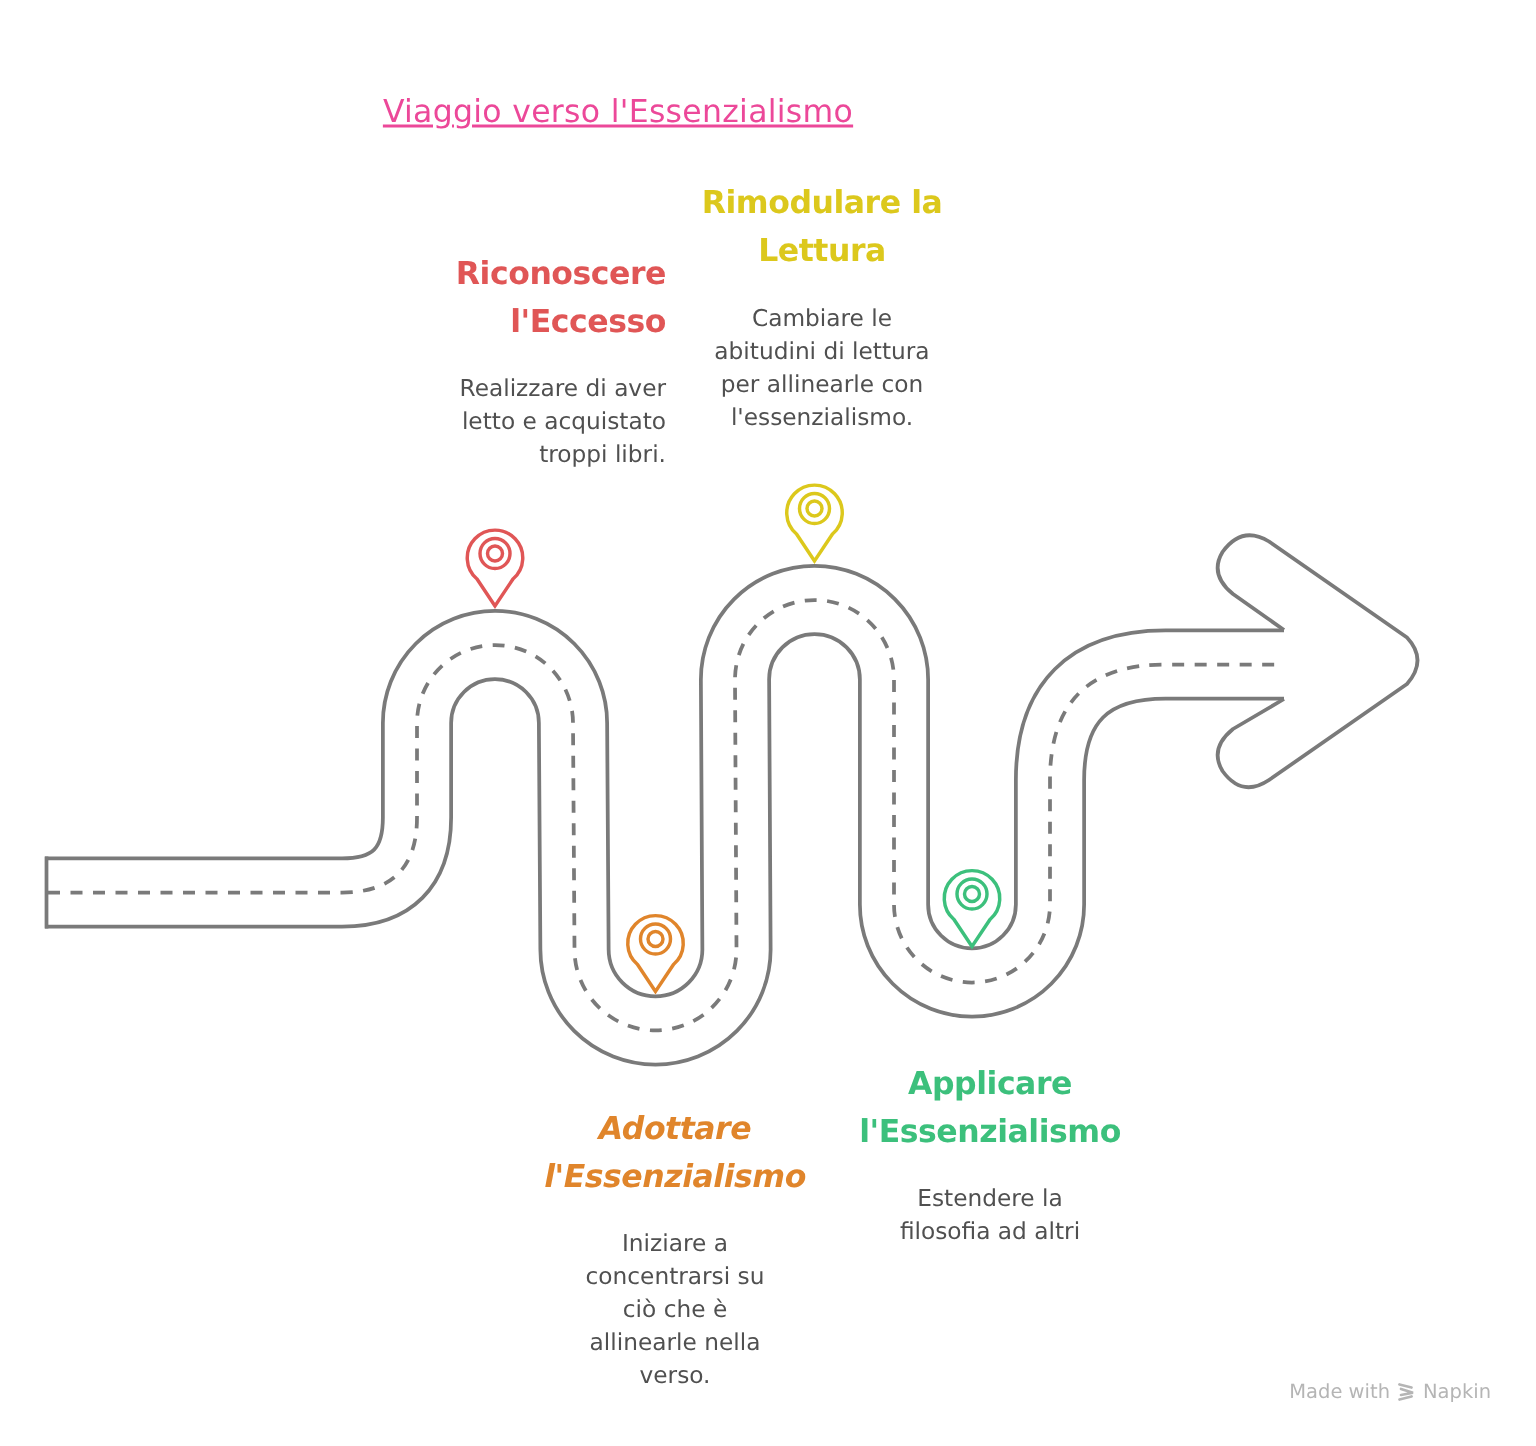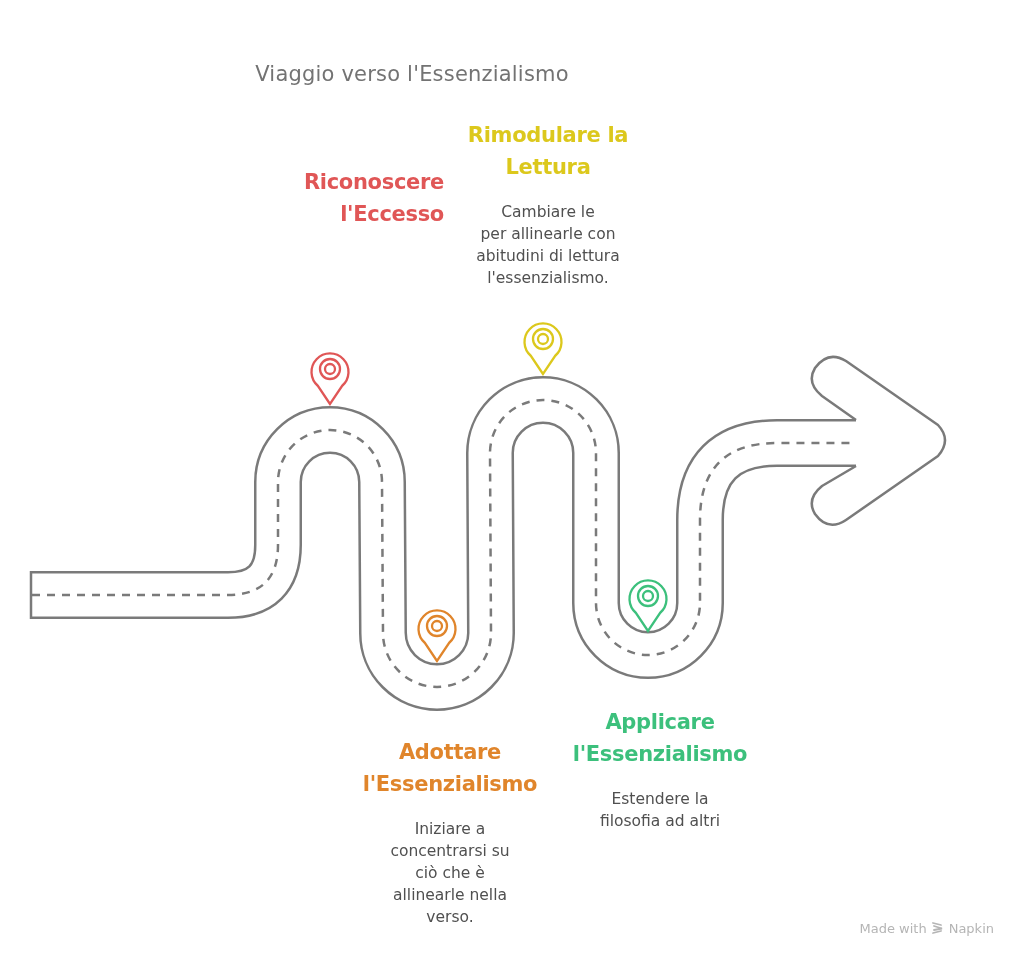--- a/index.html
+++ b/index.html
@@ -1,19 +1,19 @@
 <!DOCTYPE html>
 <html><head>
   <meta charset="utf-8">
   <style>
     html, body { margin: 0; padding: 0; background: #ffffff; }
     body { width: 1024px; height: 964px; position: relative; overflow: hidden;
            font-family: "DejaVu Sans", sans-serif; color: #555; }
     .title { position: absolute; left: 0; width: 824px; top: 62px; text-align: center;
-             font-size: 21px; color: #737373; font-family: "DejaVu Sans", sans-serif; letter-spacing: 0.2px; }
+             font-size: 21px; color: #ec4899; font-family: "DejaVu Sans", sans-serif; letter-spacing: 0.2px; text-decoration: underline; }
     svg.road { position: absolute; left: 0; top: 0; }
     .block { position: absolute; text-align: center; }
     .block .head { font-weight: bold; font-size: 21px; line-height: 32px; letter-spacing: -0.3px; }
     .block .desc { margin-top: 18px; font-size: 15.5px; line-height: 22px; color: #505050; }
     .footer { position: absolute; right: 30px; top: 921px; font-size: 13px; color: #b5b5b5;
               display: flex; align-items: flex-start; gap: 4px; }
   </style>
 </head>
 <body>
 
@@ -53,37 +53,42 @@
     <circle cx="648" cy="596" r="10"></circle>
     <circle cx="648" cy="596" r="5"></circle>
   </g>
 </svg>
 
 <div class="block" style="left:216px; top:166px; width:228px;text-align:right;">
   <div class="head" style="color:#e05656;">
     <div>Riconoscere</div>
     <div>l'Eccesso</div>
   </div>
+  <div class="desc">
+    <div>Realizzare di aver</div>
+    <div>letto e acquistato</div>
+    <div>troppi libri.</div>
+  </div>
 </div>
 
 <div class="block" style="left:434px; top:119px; width:228px;text-align:center;">
   <div class="head" style="color:#dcc81c;">
     <div>Rimodulare la</div>
     <div>Lettura</div>
   </div>
   <div class="desc">
     <div>Cambiare le</div>
+    <div>abitudini di lettura</div>
     <div>per allinearle con</div>
-    <div>abitudini di lettura</div>
     <div>l'essenzialismo.</div>
   </div>
 </div>
 
 <div class="block" style="left:326px; top:736px; width:248px;">
-  <div class="head" style="color:#e0852b;">
+  <div class="head" style="color:#e0852b;font-style:italic;">
     <div>Adottare</div>
     <div>l'Essenzialismo</div>
   </div>
   <div class="desc">
     <div>Iniziare a</div>
     <div>concentrarsi su</div>
     <div>ciò che è</div>
     <div>allinearle nella</div>
     <div>verso.</div>
   </div>

